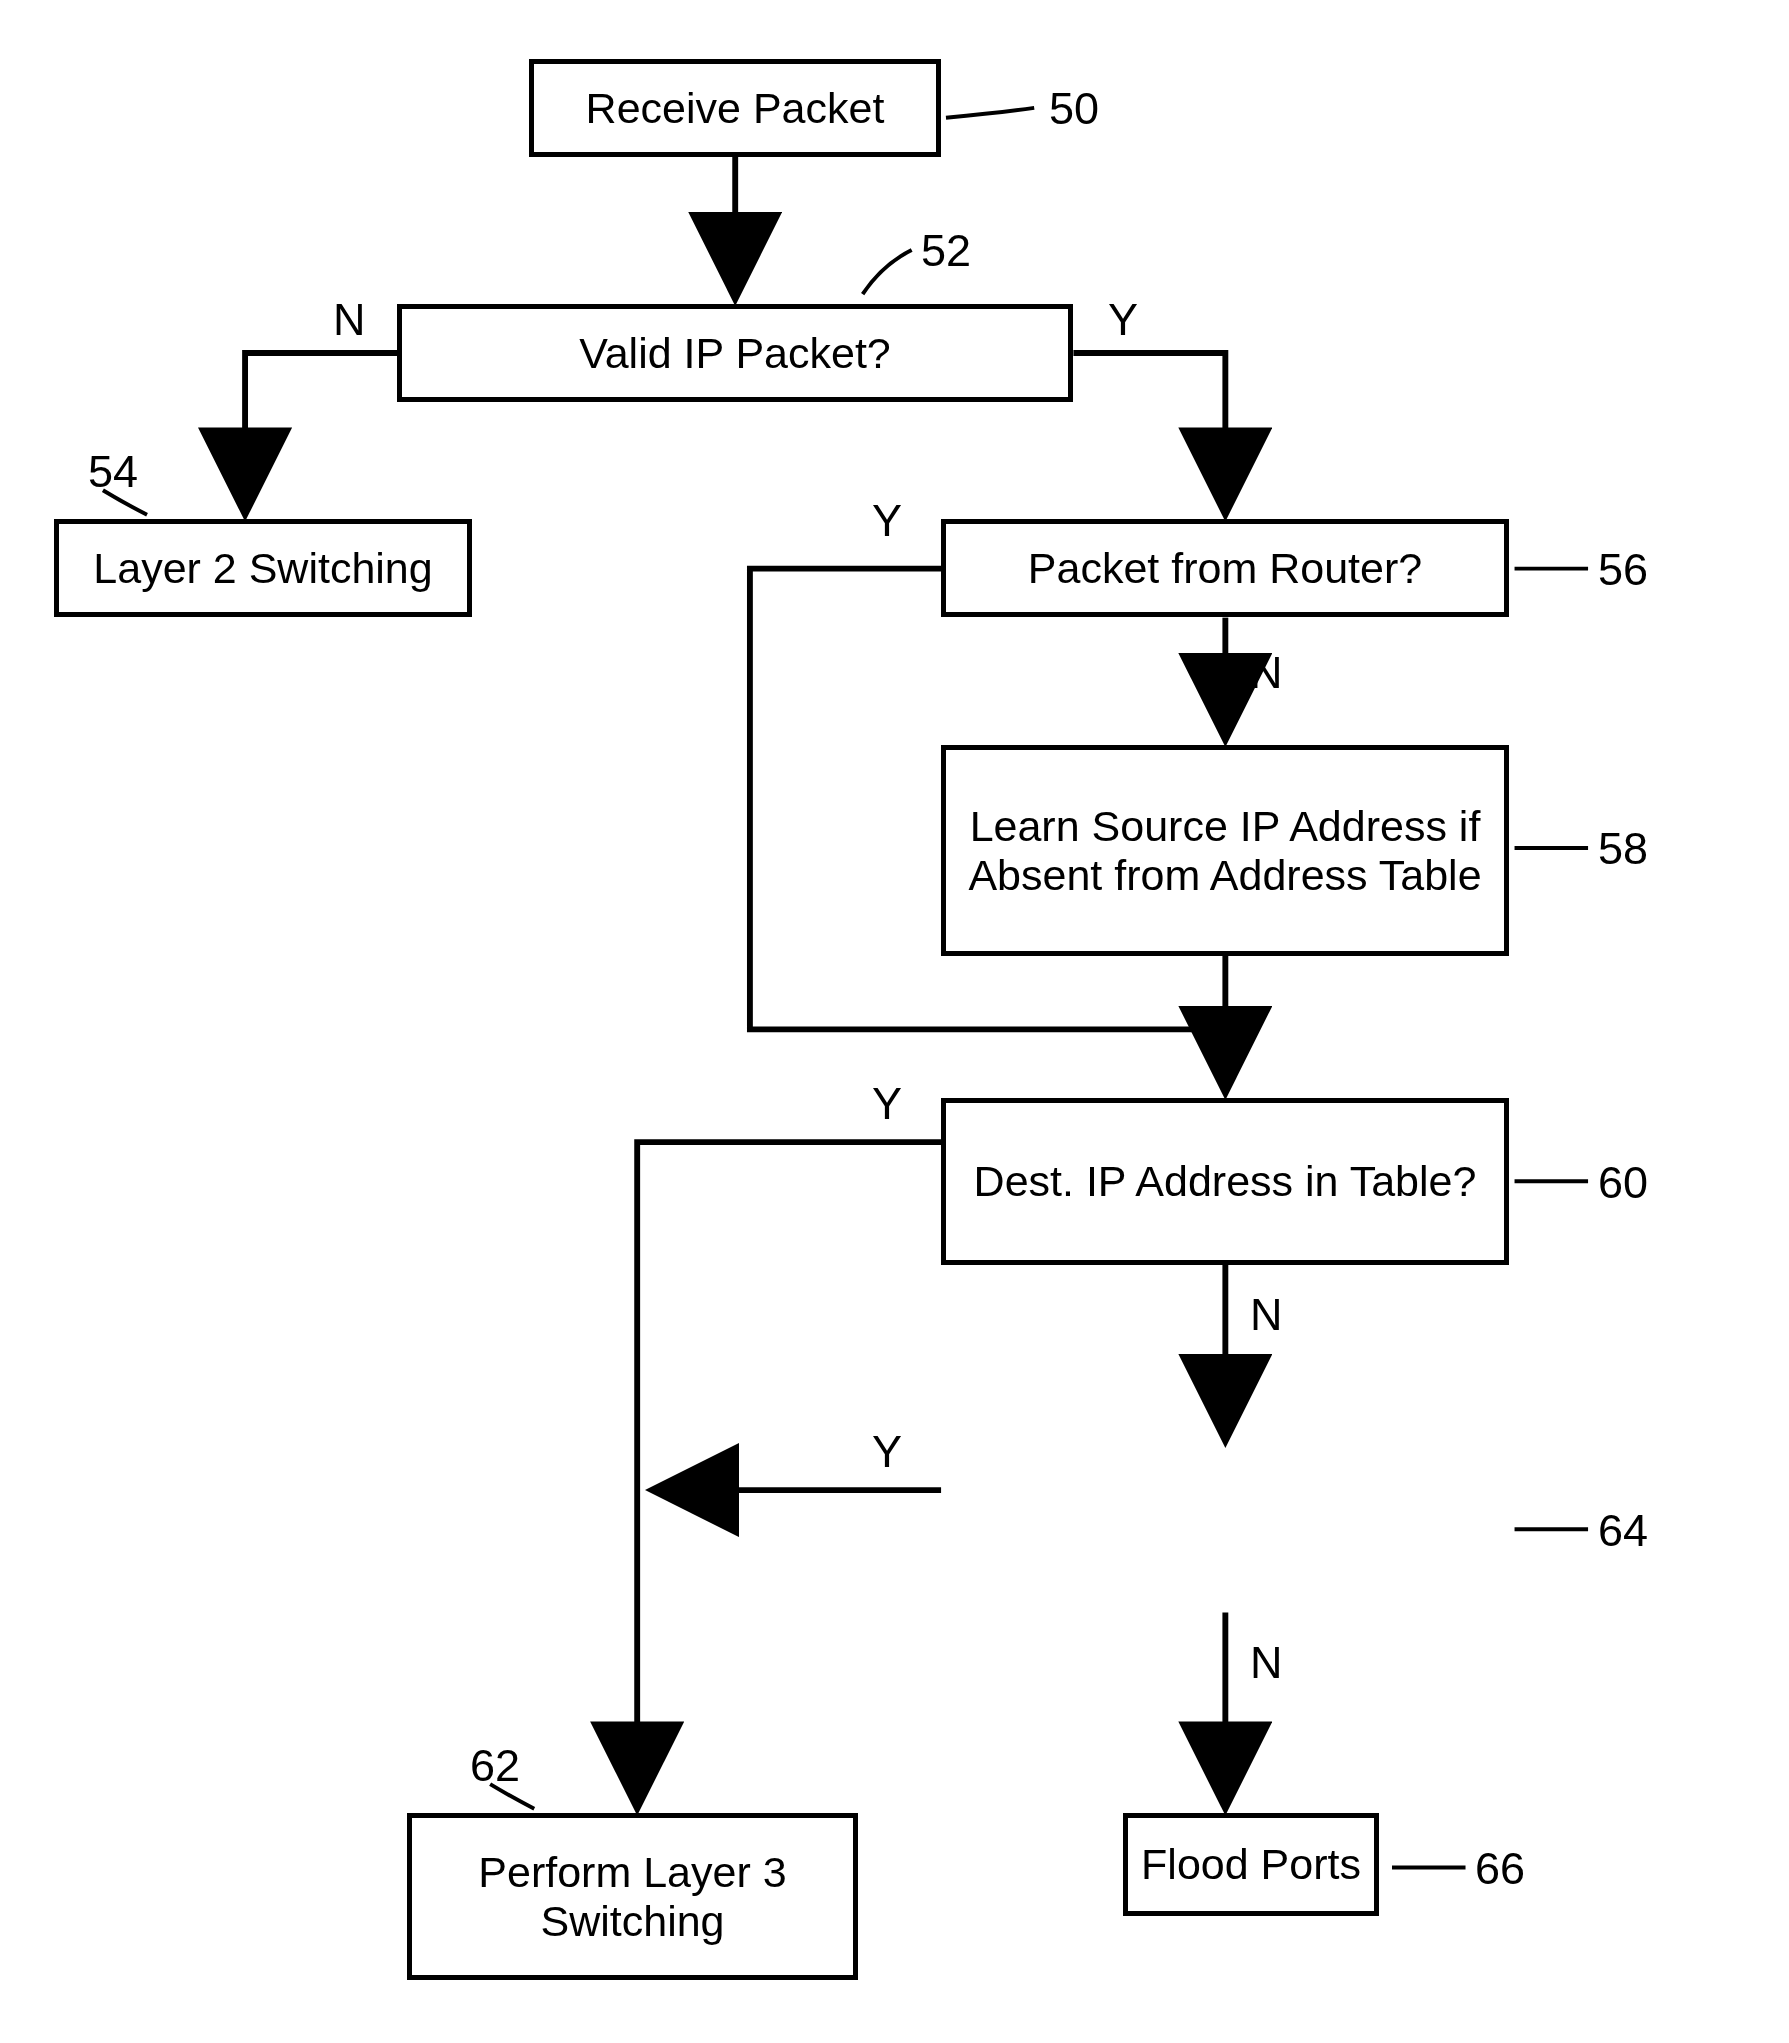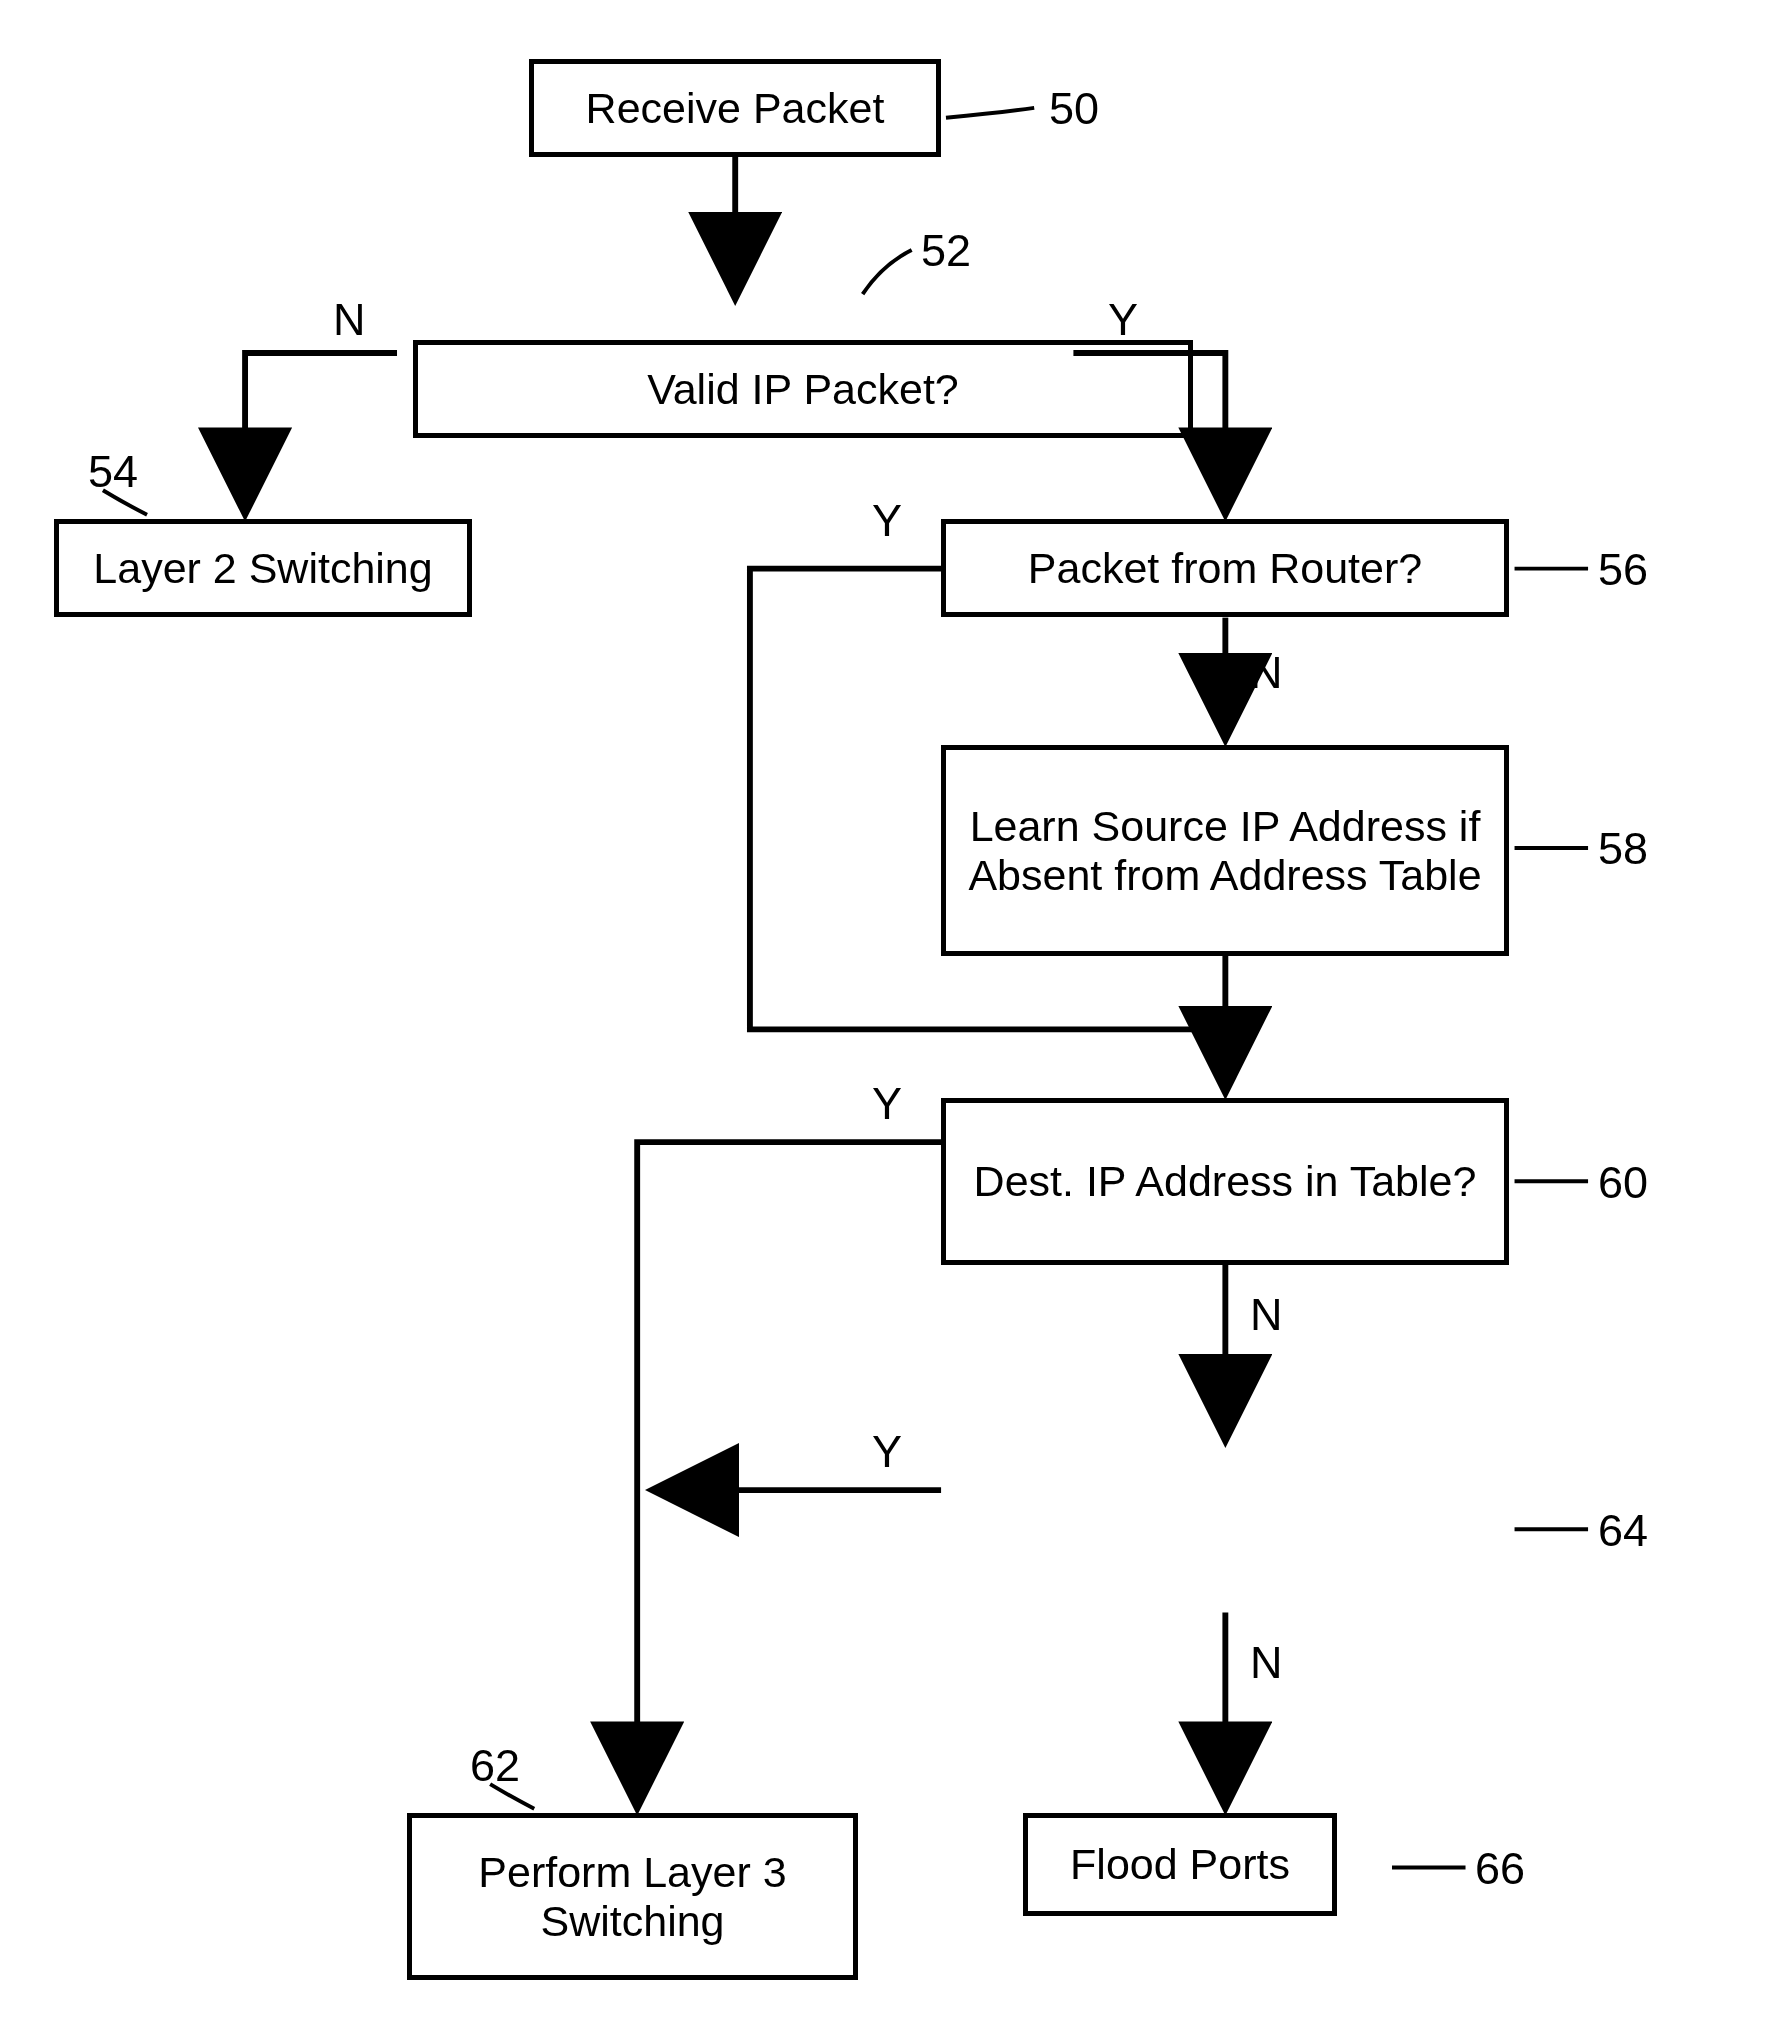--- a/index.html
+++ b/index.html
@@ -60,21 +60,21 @@
 
 <div class="canvas">
 
   <div class="box" style="left:529px; top:59px; width:412px; height:98px;">
     <span>Receive Packet</span>
   </div>
   <div class="label" style="left:1049px; top:83px;">
     <span>50</span>
   </div>
 
-  <div class="box" style="left:413px; top:304px; width:780px; height:98px;margin-top:36px;">
+  <div class="box" style="left:397px; top:304px; width:676px; height:98px;">
     <span>Valid IP Packet?</span>
   </div>
   <div class="label" style="left:921px; top:225px;">
     <span>52</span>
   </div>
 
   <div class="box" style="left:54px; top:519px; width:418px; height:98px;">
     <span>Layer 2 Switching</span>
   </div>
   <div class="label" style="left:88px; top:446px;">
@@ -106,21 +106,21 @@
     <span>64</span>
   </div>
 
   <div class="box" style="left:407px; top:1813px; width:451px; height:167px;">
     <span>Perform Layer 3 Switching</span>
   </div>
   <div class="label" style="left:470px; top:1740px;">
     <span>62</span>
   </div>
 
-  <div class="box" style="left:1023px; top:1813px; width:314px; height:103px;">
+  <div class="box" style="left:1123px; top:1813px; width:256px; height:103px;">
     <span>Flood Ports</span>
   </div>
   <div class="label" style="left:1475px; top:1843px;">
     <span>66</span>
   </div>
 
   <div class="label" style="left:333px; top:294px;"><span>N</span></div>
   <div class="label" style="left:1108px; top:294px;"><span>Y</span></div>
   <div class="label" style="left:872px; top:495px;"><span>Y</span></div>
   <div class="label" style="left:1250px; top:647px;"><span>N</span></div>

